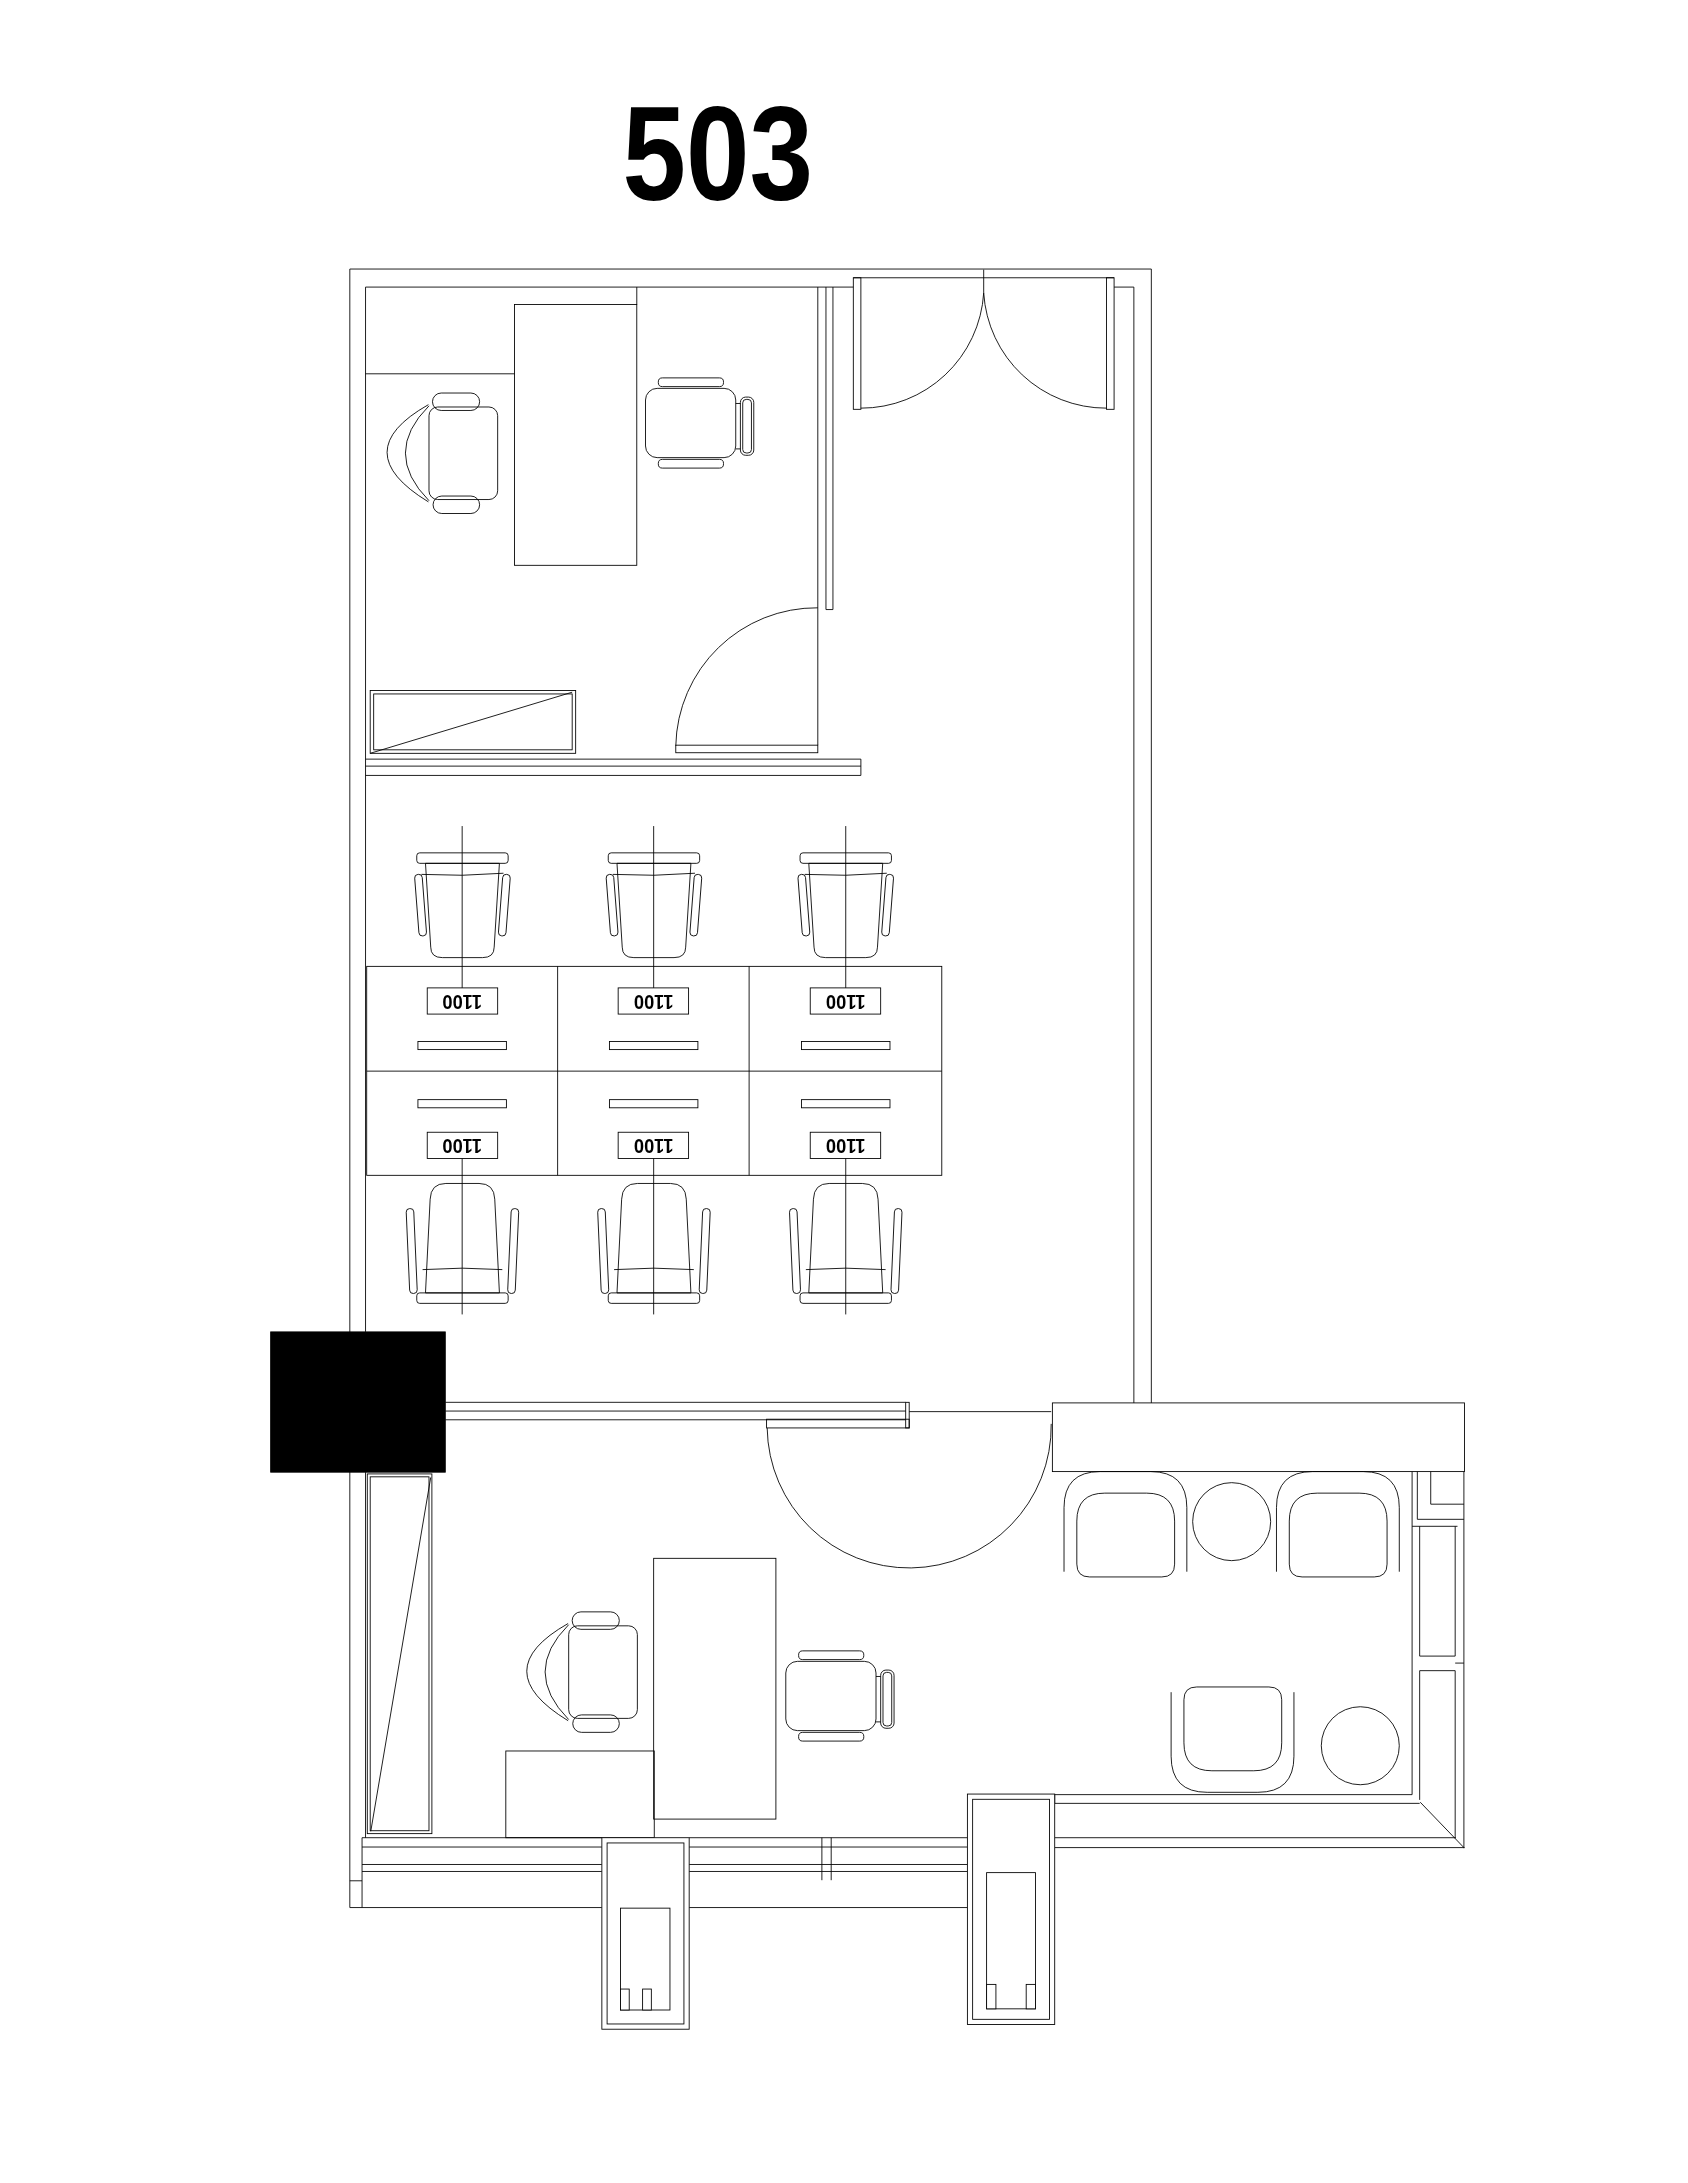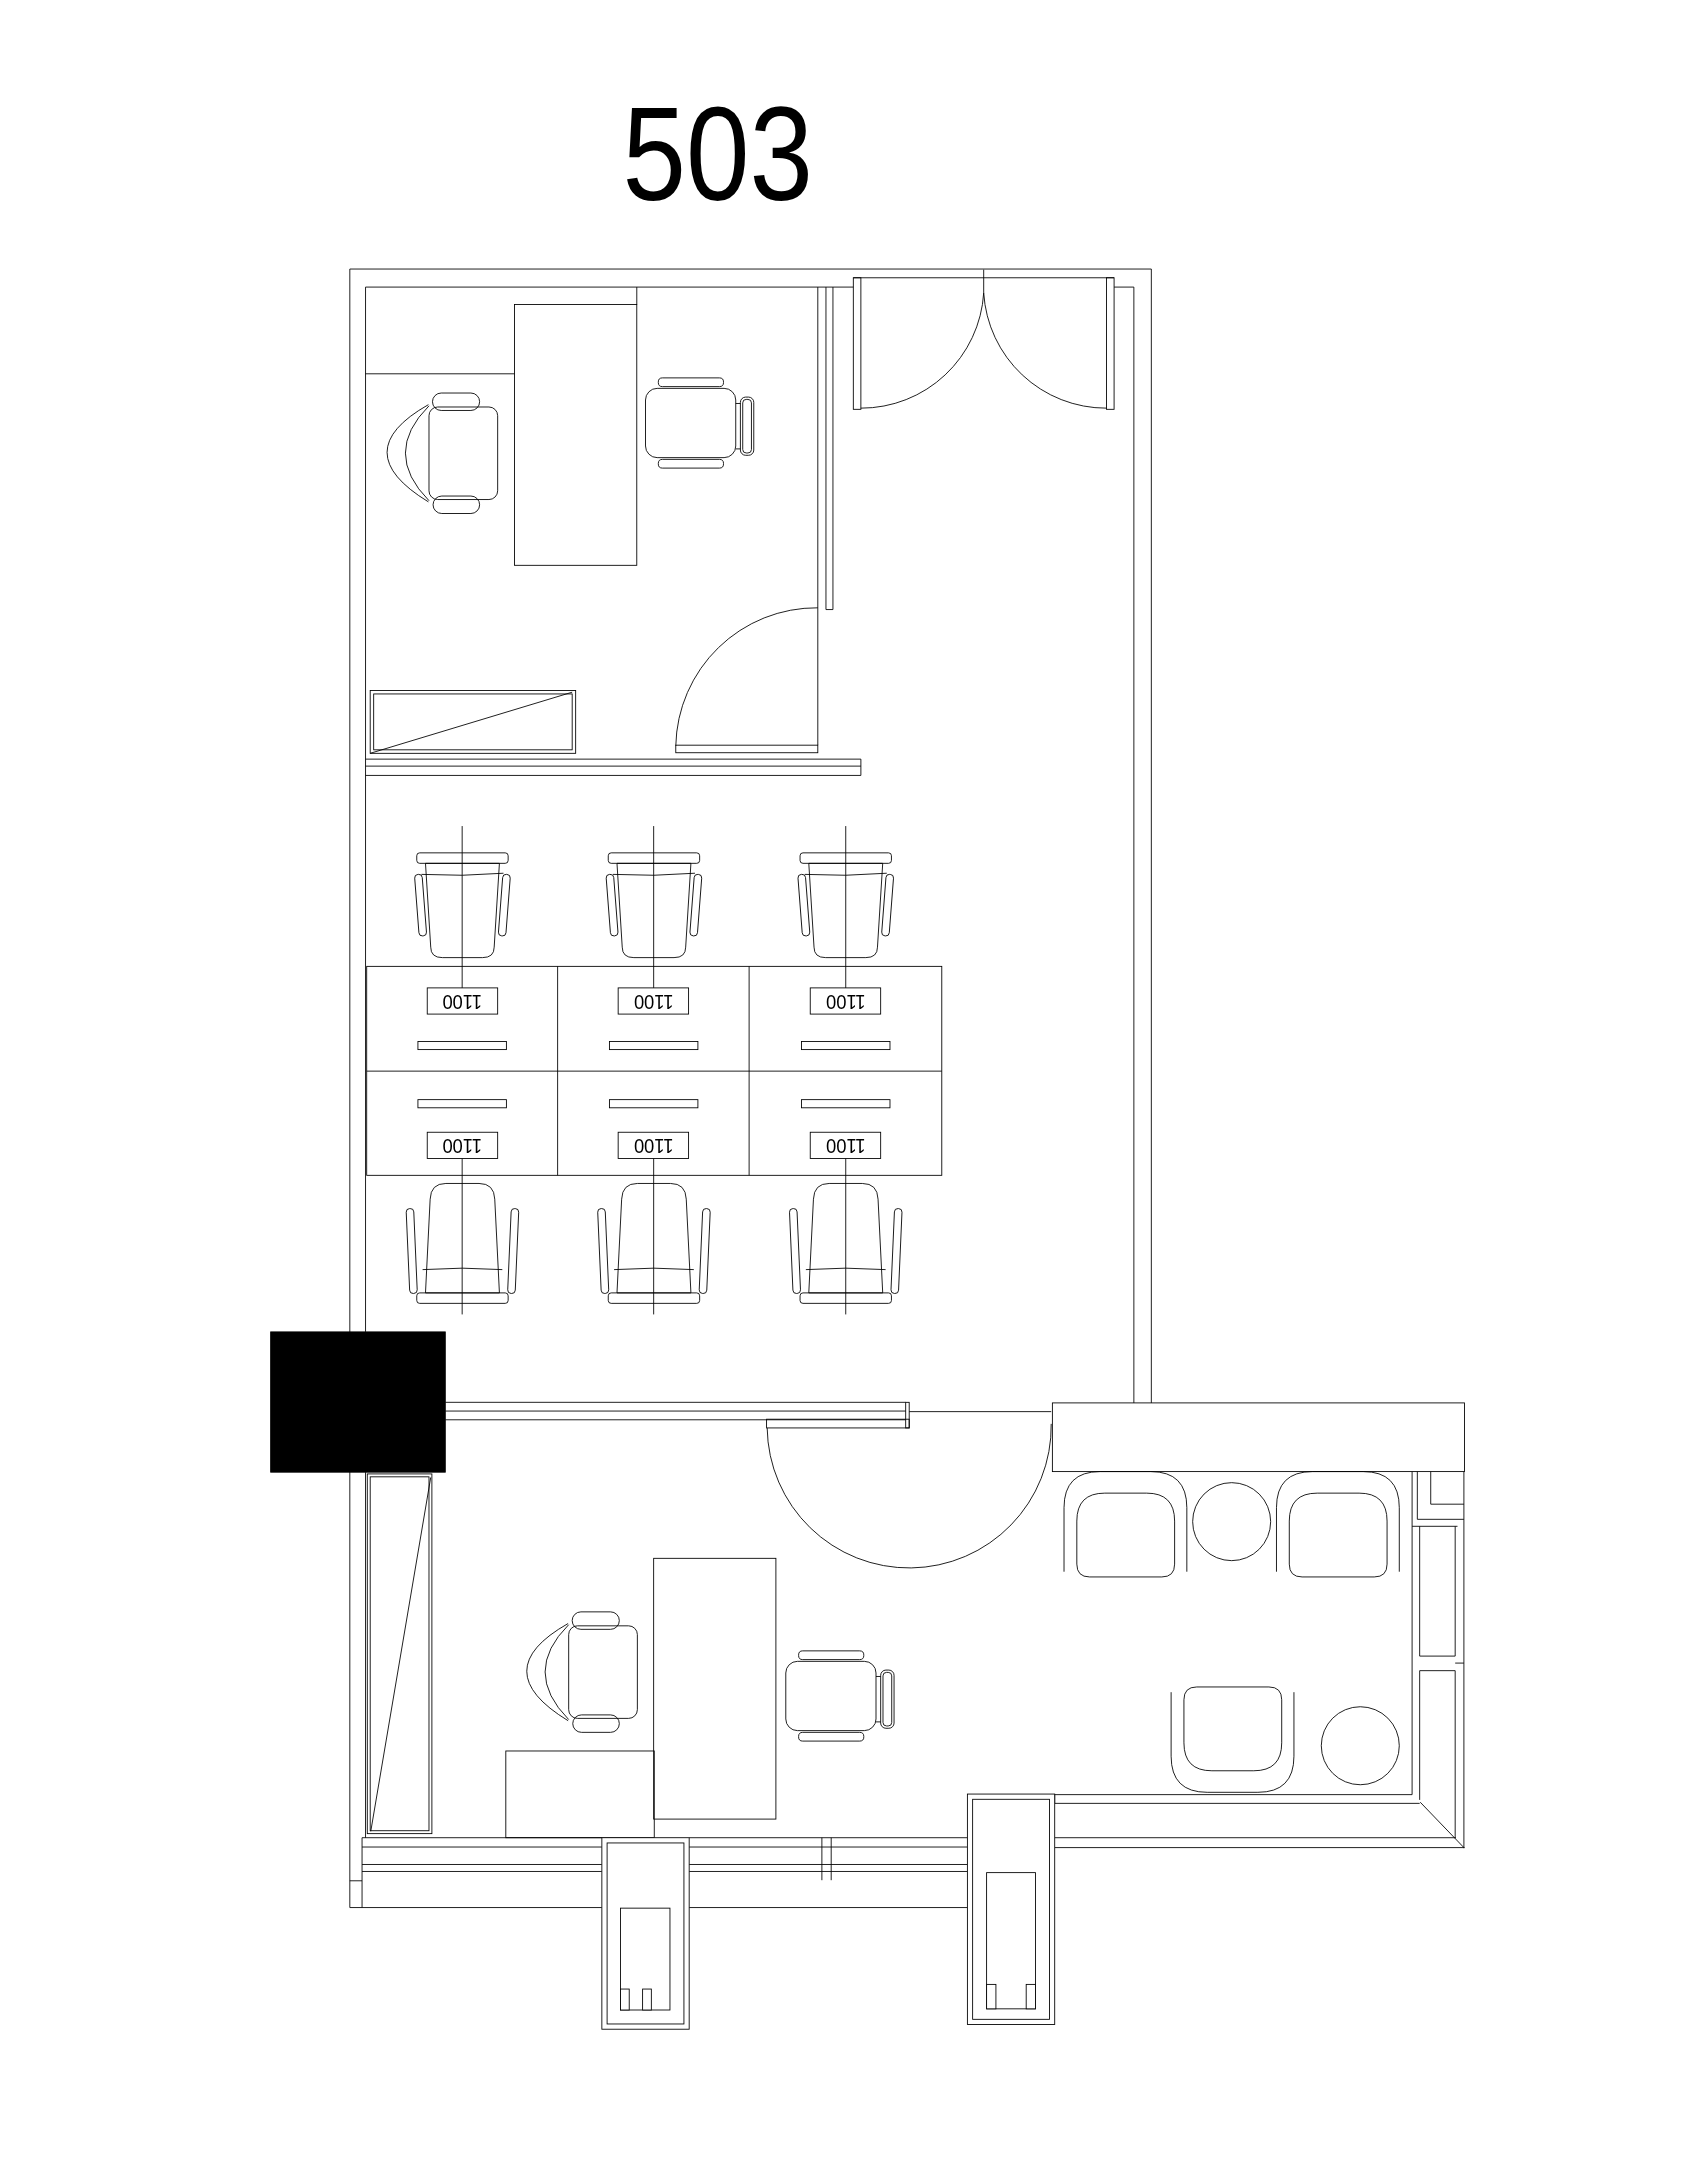--- a/index.html
+++ b/index.html
@@ -1,17 +1,17 @@
 <!DOCTYPE html>
 <html style="font-size:9.3px"><head>
 <meta charset="utf-8">
 <style>
   html,body{margin:0;padding:0;background:#ffffff;}
   .page{position:relative;width:1688px;height:2183px;background:#ffffff;overflow:hidden;
-        font-family:"Liberation Sans", sans-serif;}
+        font-family:"Liberation Sans", sans-serif;font-weight:bold;}
   svg{position:absolute;left:0;top:0;}
   text{font-family:"Liberation Sans", sans-serif;}
 </style>
 </head>
 <body>
 <div class="page">
 <svg width="1688" height="2183" viewBox="0 0 2900 3750">
 <defs>
   <g id="wchair" stroke="#000" stroke-width="1.5" fill="none">
     <path d="M 15,18 L 142,18 L 133,162 Q 133,180 113,180 L 44,180 Q 24,180 24,162 Z"></path>

